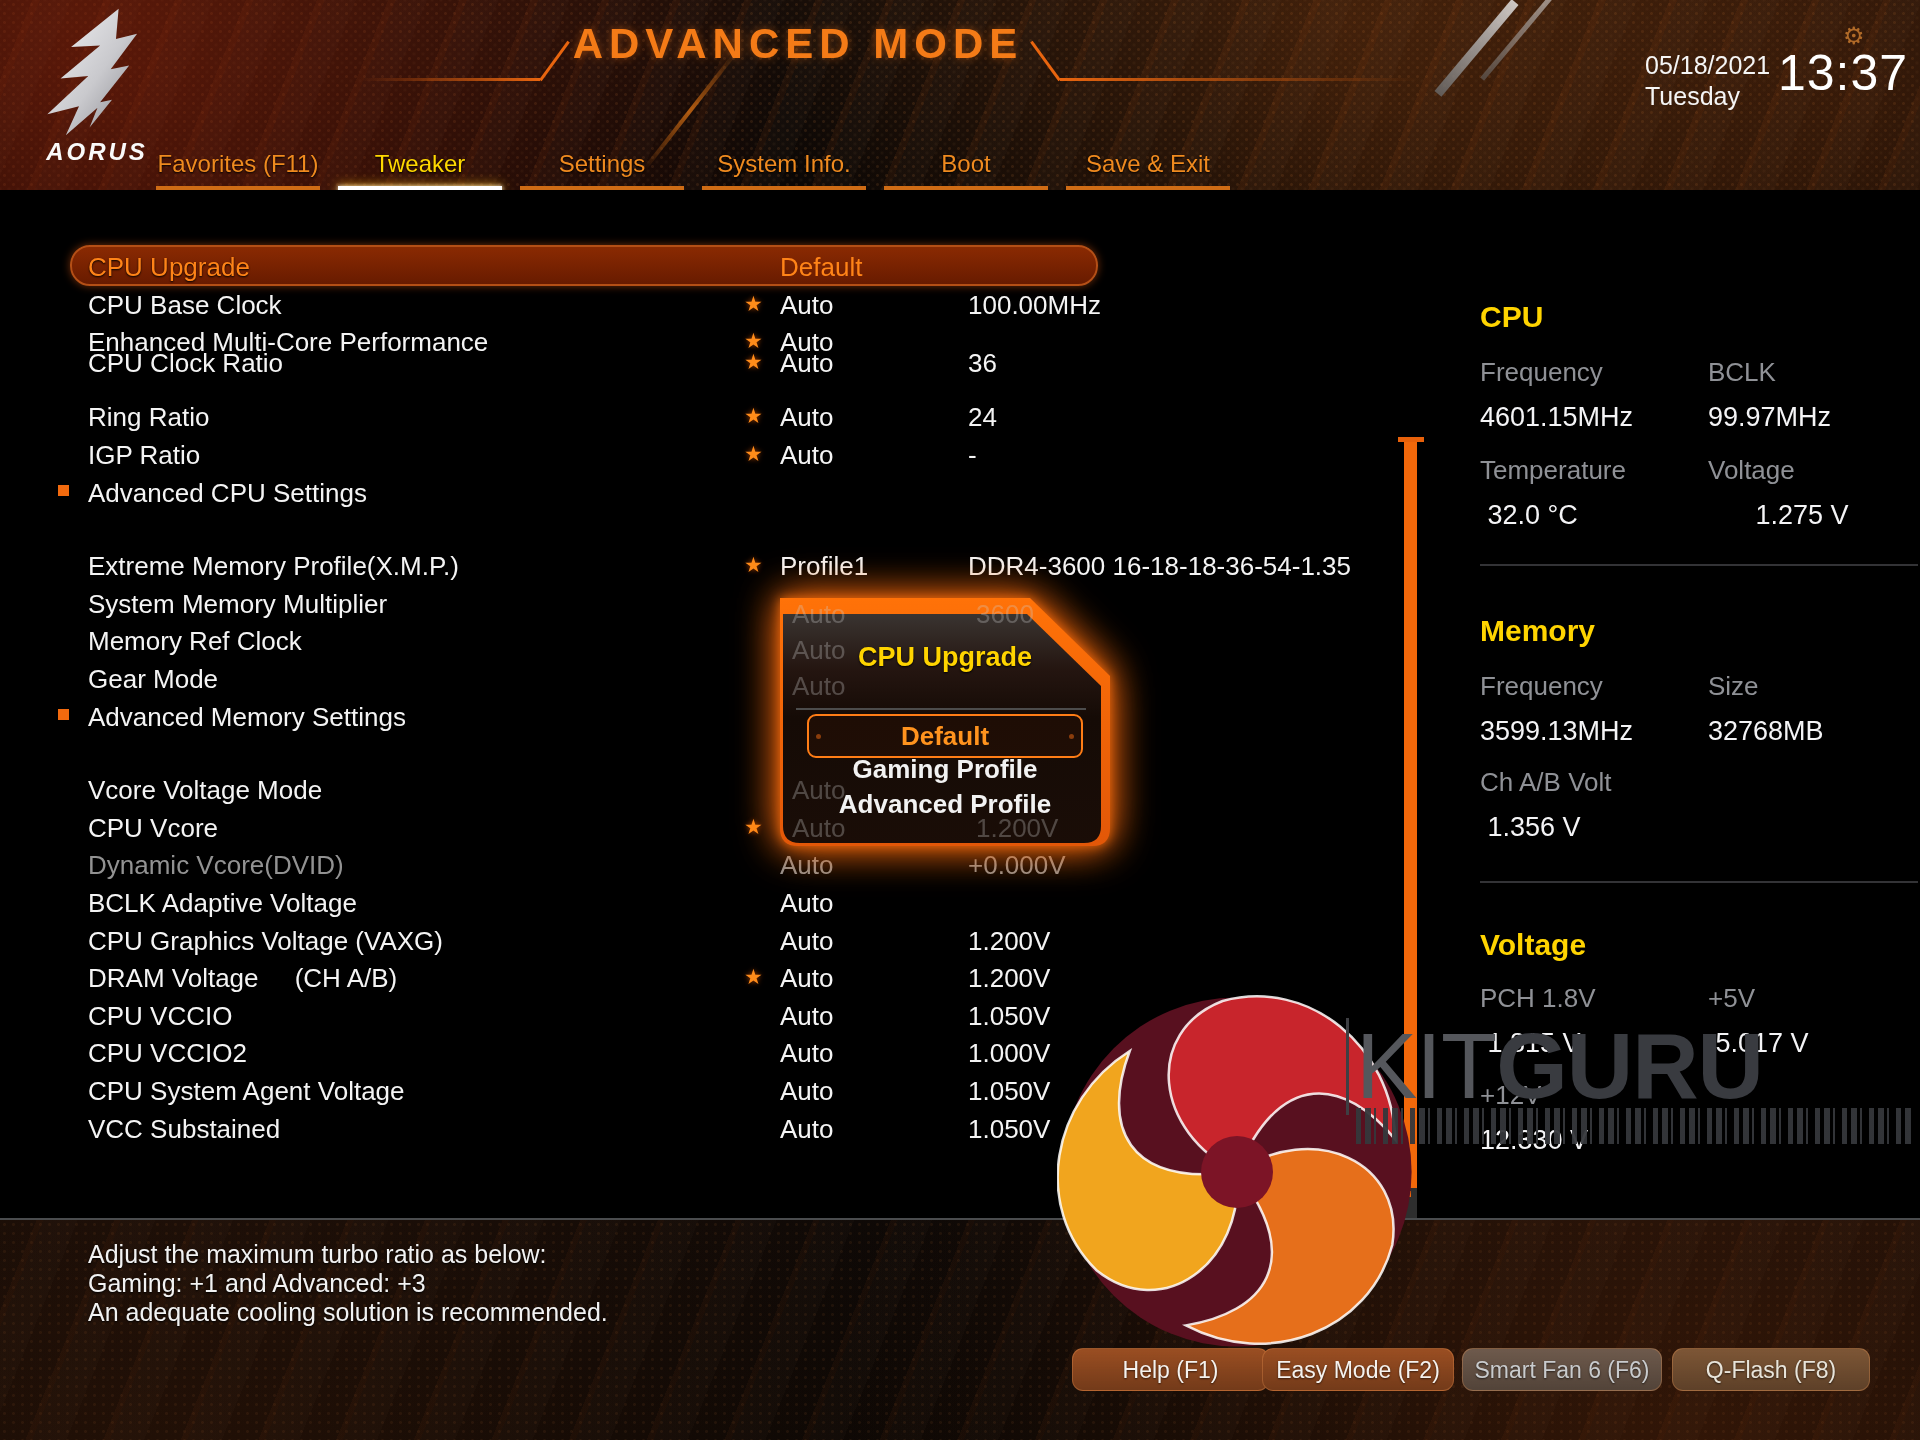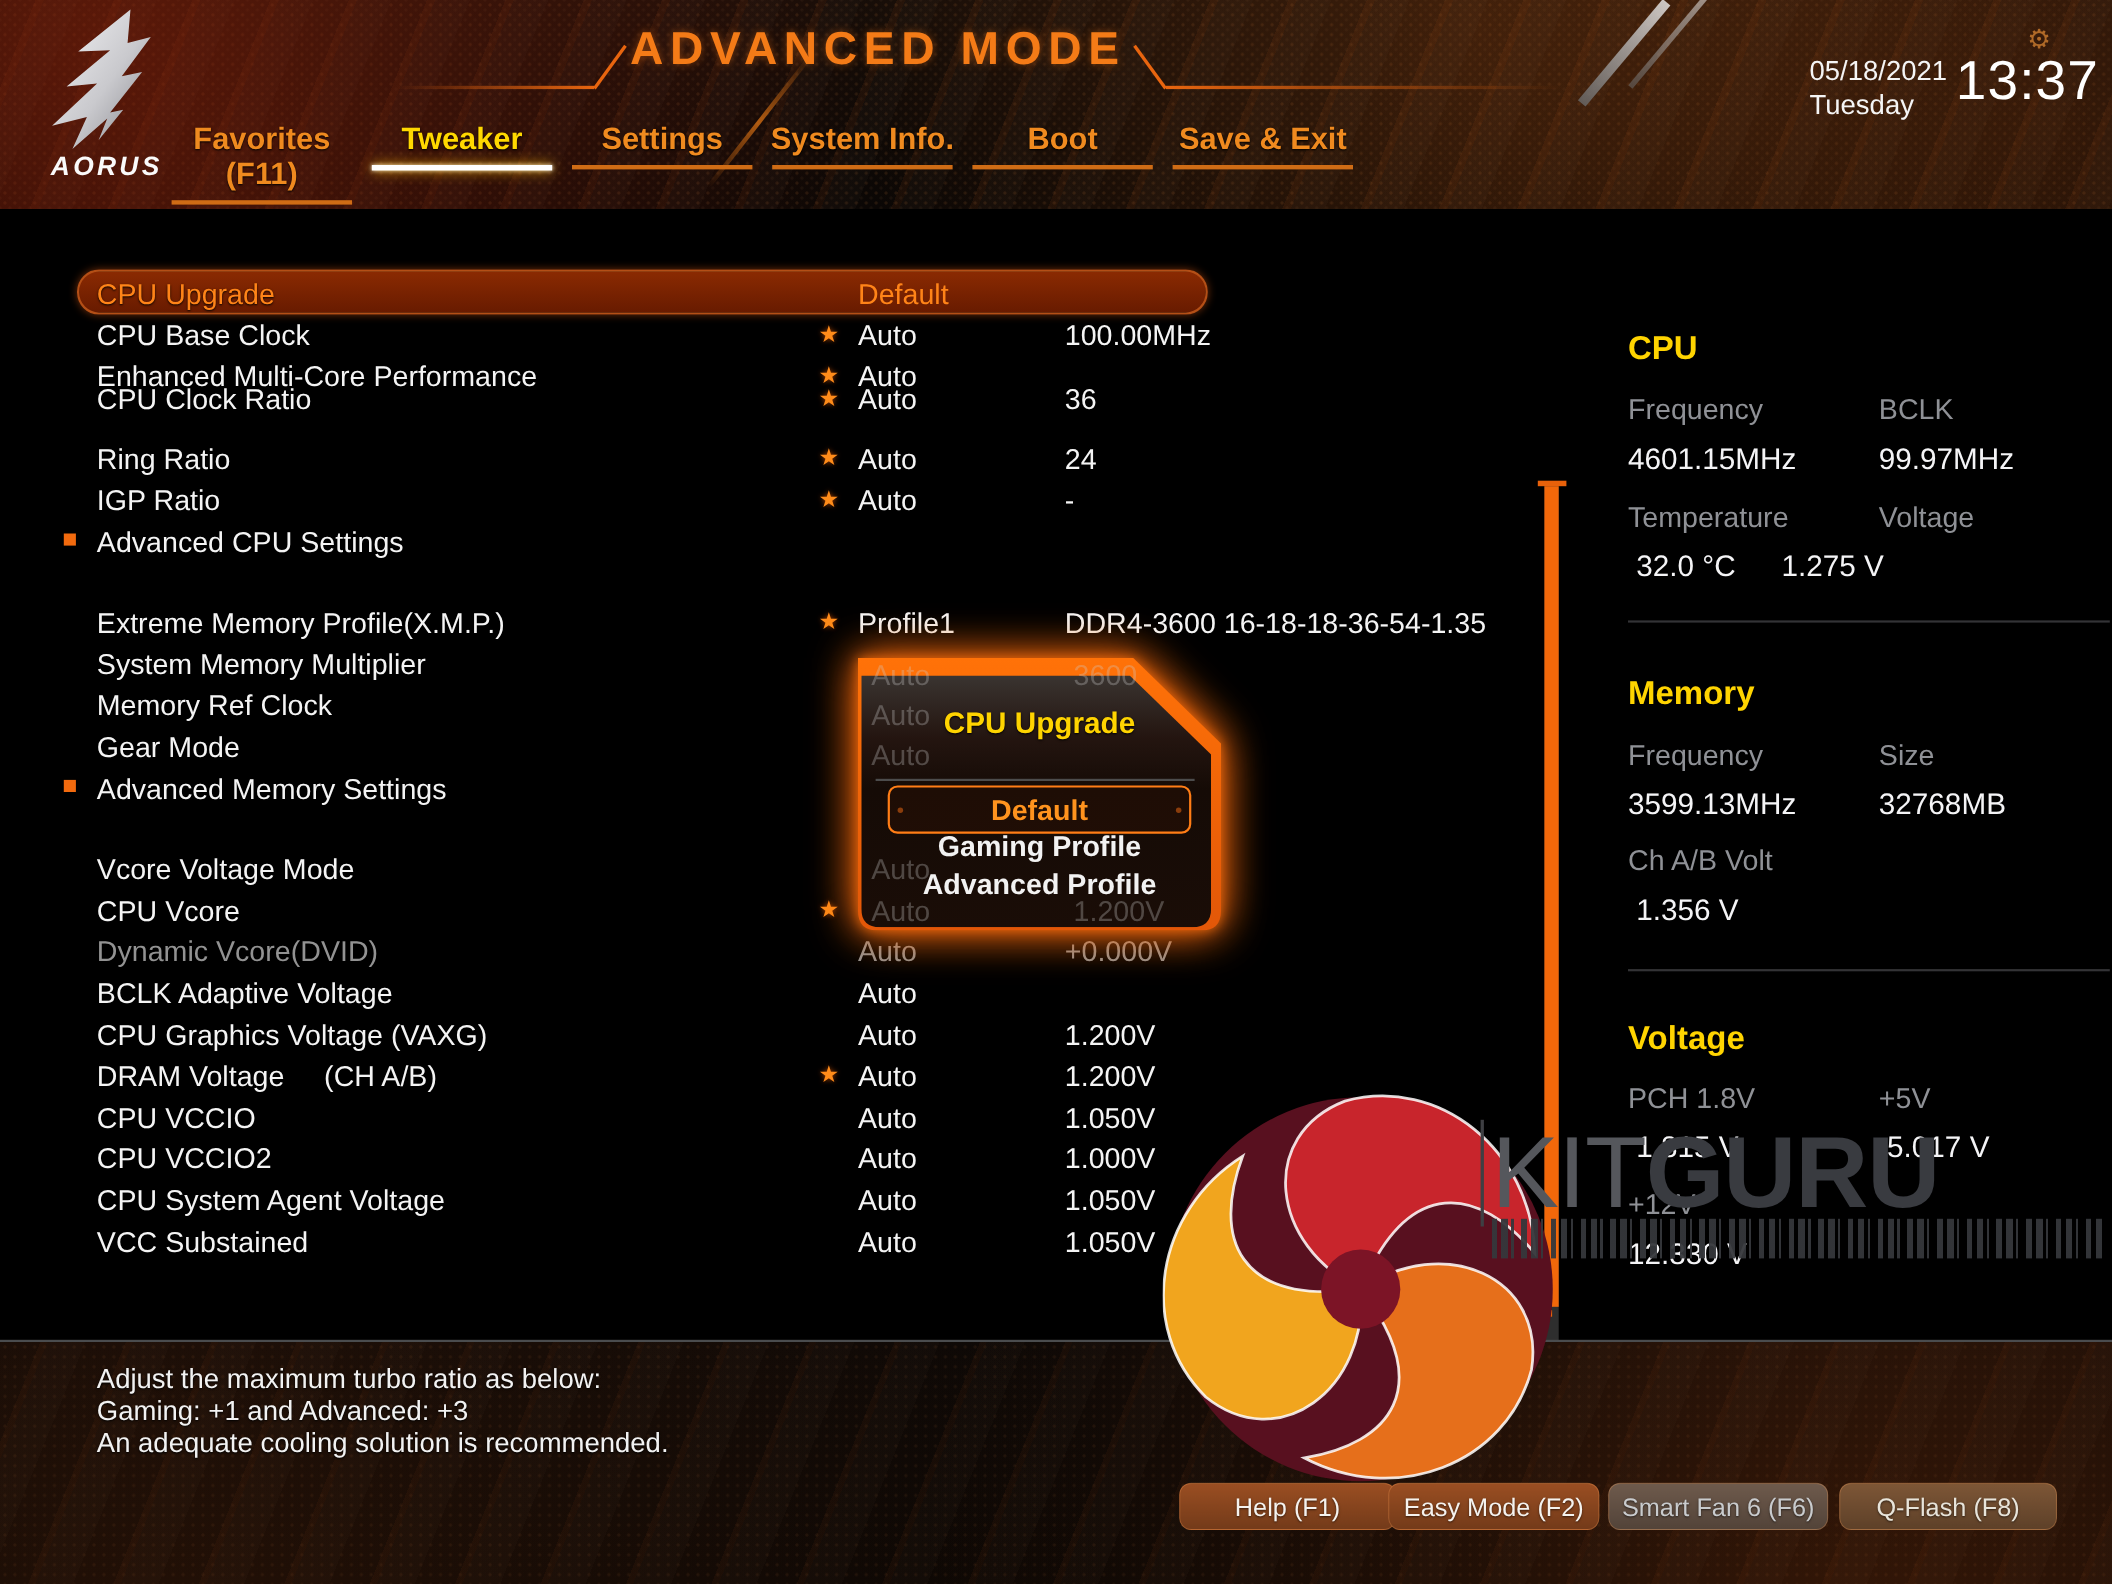--- a/index.html
+++ b/index.html
@@ -26,21 +26,21 @@
   
   #logo{position:absolute;left:30px;top:6px;width:135px;height:132px;}
   #brand{position:absolute;left:22px;top:138px;width:150px;text-align:center;
     font-size:24px;font-weight:bold;font-style:italic;letter-spacing:3px;color:#fafafa;}
   
   #datebox{position:absolute;left:1645px;top:50px;font-size:25px;line-height:31px;color:#f5f5f5;}
   #timebox{position:absolute;left:1778px;top:44px;font-size:50px;color:#fff;letter-spacing:1px;}
   #gear{position:absolute;left:1843px;top:22px;font-size:24px;color:#b06a28;}
   
   .tab{position:absolute;top:110px;width:182px;text-align:center;cursor:pointer;}
-  .tab .lbl{font-size:28px;font-weight:bold;color:#ef8a1f;text-shadow:0 1px 2px #000;}
+  .tab .lbl{font-size:24px;font-weight:normal;color:#ef8a1f;text-shadow:0 1px 2px #000;margin-top:40px;}
   .tab .ul{margin:8px auto 0;width:164px;height:4px;background:#cf6c15;}
   .tab.active .lbl{color:#ffd800;}
   .tab.active .ul{background:#fff;height:5px;box-shadow:0 0 12px #ffb400,0 0 4px #fff;}
   
   #main{position:absolute;left:0;top:190px;width:1920px;height:1028px;background:#000;}
   .row-label{position:absolute;left:88px;font-size:26px;color:#f4f4f4;white-space:pre;text-shadow:0 1px 2px #000;}
   .row-star{position:absolute;left:744px;font-size:21px;color:#ff8c1a;text-shadow:0 0 5px #a33f00;}
   .row-v1{position:absolute;left:780px;font-size:26px;color:#f4f4f4;white-space:pre;}
   .row-v2{position:absolute;left:968px;font-size:26px;color:#f4f4f4;white-space:pre;}
   .row-bullet{position:absolute;left:58px;width:11px;height:11px;background:#f26a0e;}
@@ -284,21 +284,21 @@
 
     <div id="sidebar">
         <div class="sb-title" style="top: 110px;">CPU</div>
         <div class="sb-label" style="left: 1480px; top: 167px;">Frequency</div>
         <div class="sb-value" style="left: 1480px; top: 212px;">4601.15MHz</div>
         <div class="sb-label" style="left: 1708px; top: 167px;">BCLK</div>
         <div class="sb-value" style="left: 1708px; top: 212px;">99.97MHz</div>
         <div class="sb-label" style="left: 1480px; top: 265px;">Temperature</div>
         <div class="sb-value" style="left: 1480px; top: 310px;"> 32.0 °C</div>
         <div class="sb-label" style="left: 1708px; top: 265px;">Voltage</div>
-        <div class="sb-value" style="left: 1612px; top: 310px;"> 1.275 V</div>
+        <div class="sb-value" style="left: 1748px; top: 310px;"> 1.275 V</div>
         <div class="sb-title" style="top: 424px;">Memory</div>
         <div class="sb-label" style="left: 1480px; top: 481px;">Frequency</div>
         <div class="sb-value" style="left: 1480px; top: 526px;">3599.13MHz</div>
         <div class="sb-label" style="left: 1708px; top: 481px;">Size</div>
         <div class="sb-value" style="left: 1708px; top: 526px; text-align: right;">32768MB</div>
         <div class="sb-label" style="left: 1480px; top: 577px;">Ch A/B Volt</div>
         <div class="sb-value" style="left: 1480px; top: 622px;"> 1.356 V</div>
         <div class="sb-title" style="top: 738px;">Voltage</div>
         <div class="sb-label" style="left: 1480px; top: 793px;">PCH 1.8V</div>
         <div class="sb-value" style="left: 1480px; top: 838px;"> 1.815 V</div>

